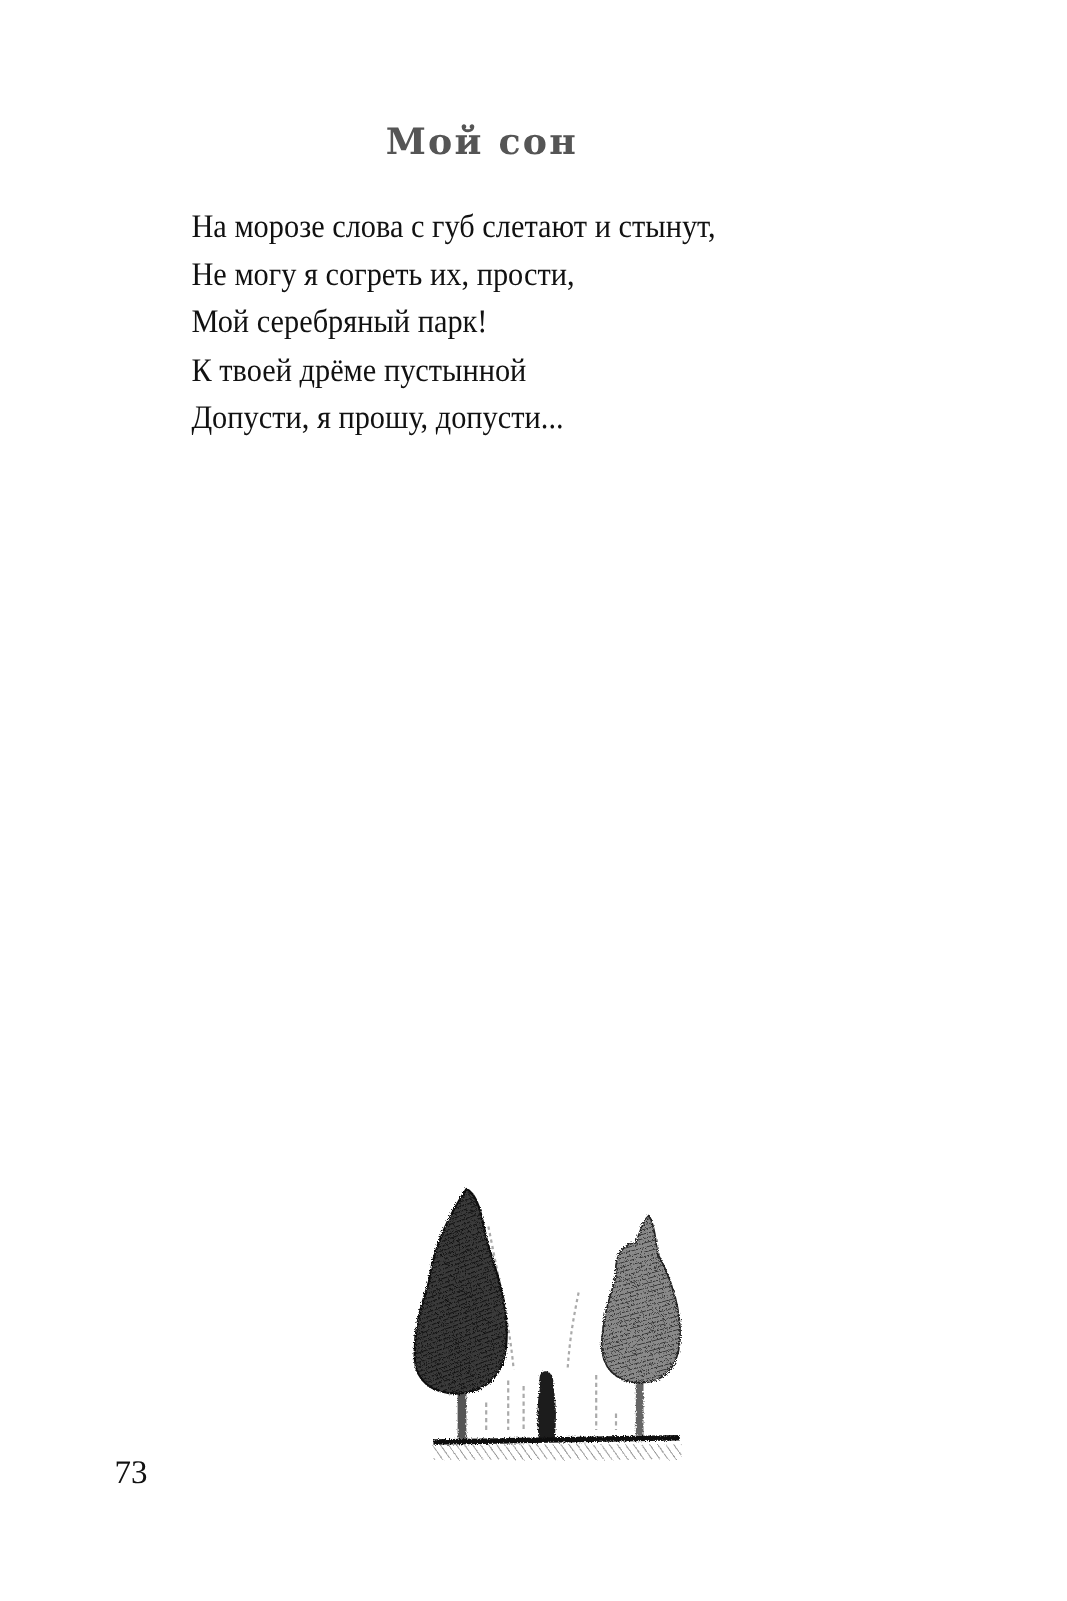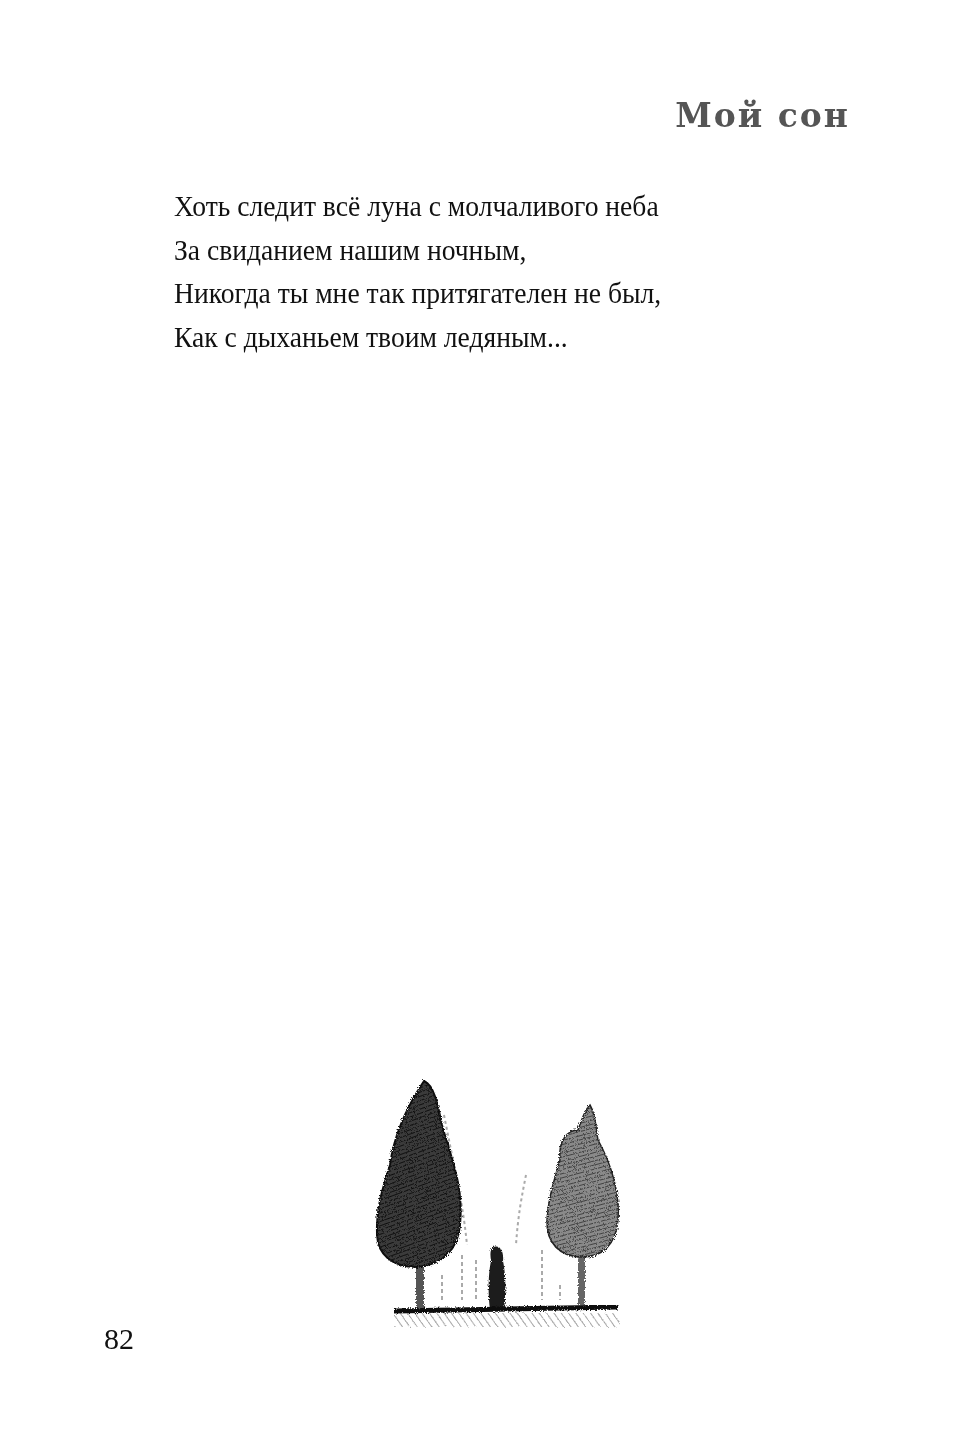--- a/index.html
+++ b/index.html
@@ -18,27 +18,27 @@
     .page {
       position: absolute;
       left: 0; top: 0;
       width: 970px; height: 1455px;
     }
     .title {
       position: absolute;
       top: 96px;
       left: 0;
       width: 850px;
-      text-align: right;
+      text-align: center;
       font-family: "DejaVu Serif", "Liberation Serif", serif;
       font-weight: bold;
       font-size: 33px;
       letter-spacing: 2px;
       color: #555555;
-      margin: 0;
+      margin: 13px;
     }
     .poem {
       position: absolute;
       left: 174px;
       top: 184px;
       width: 700px;
     }
     .stanza {
       margin: 0 0 44px 0;
     }
@@ -69,27 +69,28 @@
   </style>
 </head>
 <body>
 
 <div class="page">
 
   <h1 class="title">Мой сон</h1>
 
   <div class="poem">
 
+    <div class="stanza">
+      <span class="line">На морозе слова с губ слетают и стынут,</span>
+      <span class="line">Не могу я согреть их, прости,</span>
+      <span class="line">Мой серебряный парк!</span>
+      <span class="line">К твоей дрёме пустынной</span>
+      <span class="line">Допусти, я прошу, допусти...</span>
+    </div>
 
-    <div class="stanza">
-      <span class="line">Хоть следит всё луна с молчаливого неба</span>
-      <span class="line">За свиданием нашим ночным,</span>
-      <span class="line">Никогда ты мне так притягателен не был,</span>
-      <span class="line">Как с дыханьем твоим ледяным...</span>
-    </div>
 
 
 
   </div>
 
   <div class="illustration">
     <svg width="256" height="260" viewBox="0 0 256 260" xmlns="http://www.w3.org/2000/svg">
       <defs>
         <filter id="rough" x="-10%" y="-10%" width="120%" height="120%">
           <feTurbulence type="fractalNoise" baseFrequency="0.9" numOctaves="2" result="noise"></feTurbulence>
@@ -132,15 +133,15 @@
         <path d="M122 172 C128 170, 132 176, 131 186 C134 200, 134 220, 132 234 L118 234 C116 220, 116 200, 119 186 C118 178, 118 174, 122 172 Z" fill="#1a1a1a"></path>
       </g>
 
       <g filter="url(#rough)">
         <path d="M22 236 L246 232" stroke="#111" stroke-width="5" fill="none"></path>
         <rect x="22" y="238" width="226" height="14" fill="url(#groundHatch)" opacity="0.8"></rect>
       </g>
     </svg>
   </div>
 
-  <div class="page-number">82</div>
+  <div class="page-number">73</div>
 
 </div>
 
 </body></html>

